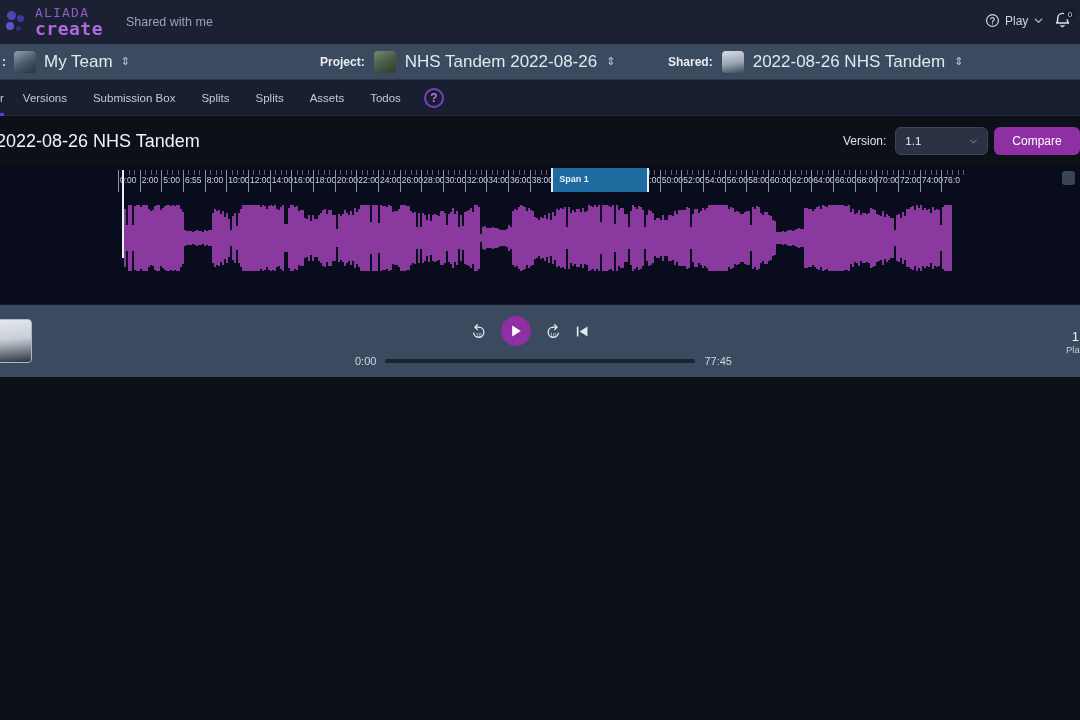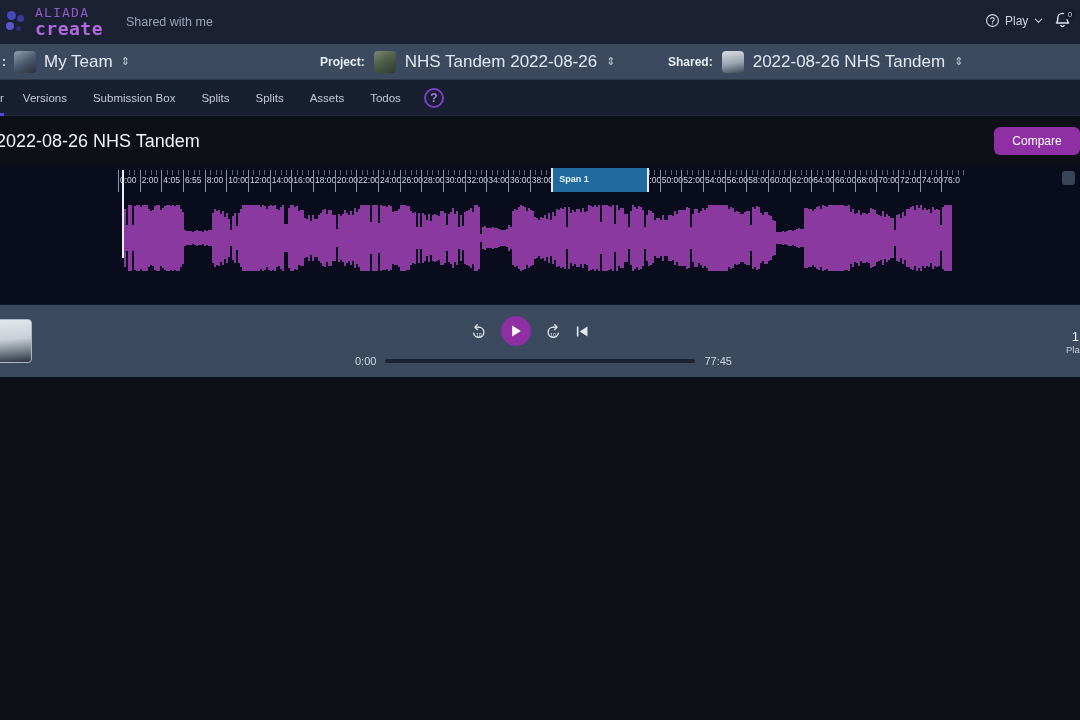--- a/index.html
+++ b/index.html
@@ -269,20 +269,29 @@
   <div class="stab">Submission Box</div>
   <div class="stab">Splits</div>
   <div class="stab">Splits</div>
   <div class="stab">Assets</div>
   <div class="stab">Todos</div>
   <div class="qmark">?</div>
 </div>
 
 <div class="titlerow">
   <div class="asset-title">2022-08-26 NHS Tandem</div>
+  <div class="ver-wrap">
+    <span class="ver-label">Version:</span>
+    <div class="ver-select">
+      <span>1.1</span>
+      <svg width="9" height="9" viewBox="0 0 24 24" fill="none" stroke="#8b95a9" stroke-width="2.6">
+        <polyline points="5,9 12,16 19,9" stroke-linecap="round"></polyline>
+      </svg>
+    </div>
+  </div>
   <button class="btn-compare">Compare</button>
 </div>
 
 <div class="wavepanel">
   <div class="ruler">
     <div class="tickrow" id="minor-ticks">
         <i style="left: 0px;"></i>
         <i style="left: 5.41667px;"></i>
         <i style="left: 10.8333px;"></i>
         <i style="left: 16.25px;"></i>
@@ -439,21 +448,21 @@
         <i style="left: 834.167px;"></i>
         <i style="left: 839.583px;"></i>
         <i style="left: 845px;"></i>
       </div>
     <div id="major-marks">
         <div class="majline" style="left: 0px;"></div>
         <div class="rlabel" style="left: 0px;">0:00</div>
         <div class="majline" style="left: 21.6667px;"></div>
         <div class="rlabel" style="left: 21.6667px;">2:00</div>
         <div class="majline" style="left: 43.3333px;"></div>
-        <div class="rlabel" style="left: 43.3333px;">4:05</div>
+        <div class="rlabel" style="left: 43.3333px;">5:00</div>
         <div class="majline" style="left: 65px;"></div>
         <div class="rlabel" style="left: 65px;">6:55</div>
         <div class="majline" style="left: 86.6667px;"></div>
         <div class="rlabel" style="left: 86.6667px;">8:00</div>
         <div class="majline" style="left: 108.333px;"></div>
         <div class="rlabel" style="left: 108.333px;">10:00</div>
         <div class="majline" style="left: 130px;"></div>
         <div class="rlabel" style="left: 130px;">12:00</div>
         <div class="majline" style="left: 151.667px;"></div>
         <div class="rlabel" style="left: 151.667px;">14:00</div>

